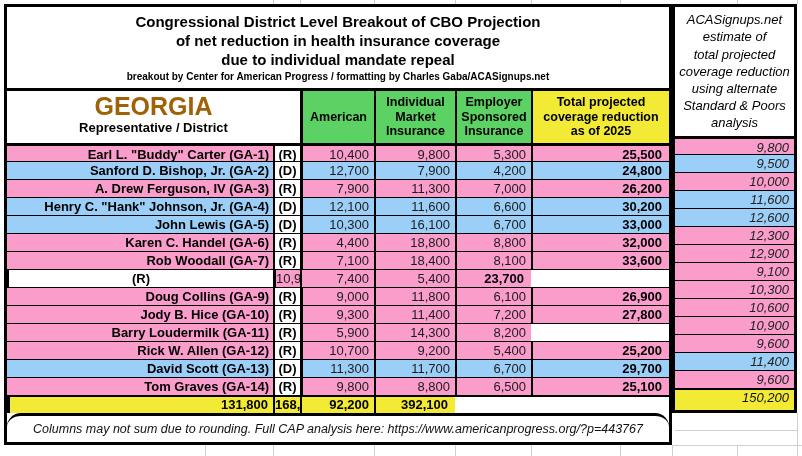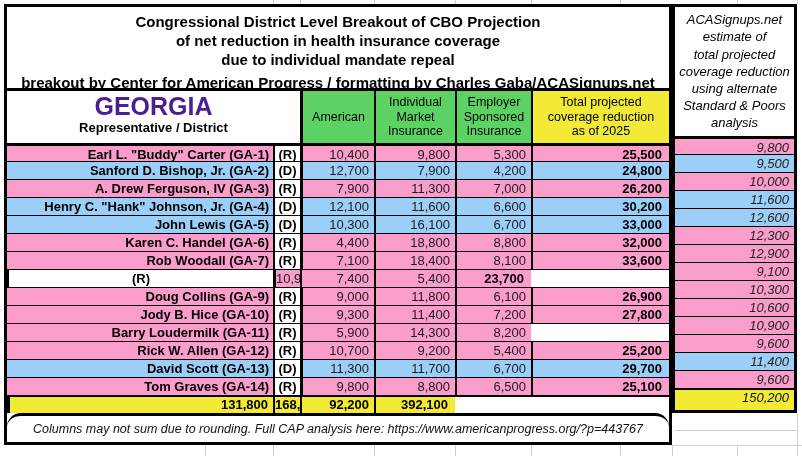--- a/index.html
+++ b/index.html
@@ -12,33 +12,33 @@
   .hline { position:absolute; height:1px; background:#cfcfcf; }
 
   
   .main-table {
     position:absolute; left:4px; top:4px; width:668px; height:441px;
     border:3px solid #000; box-sizing:border-box; background:#fff;
     display:flex; flex-direction:column;
   }
   .title-block { height:81px; box-sizing:border-box; text-align:center; padding-top:5px; }
   .t1 { font-weight:bold; font-size:15px; line-height:19px; color:#000; }
-  .byline { font-weight:bold; font-size:15px; line-height:15px; margin-top:6px; color:#000; }
+  .byline { font-weight:bold; font-size:10px; line-height:15px; margin-top:0; color:#000; }
 
   .row { display:grid; grid-template-columns:266px 27px 74px 81px 76px 1fr; box-sizing:border-box; }
   .cell { box-sizing:border-box; overflow:hidden; }
   .bl2 { border-left:2px solid #000; }
   .bl3 { border-left:3px solid #000; }
 
   .header-row { height:55px; border-top:3px solid #000; }
   .state-cell { grid-column:1 / 3; text-align:center; padding-top:1px; background:#fff; }
-  .state-name { font-size:25px; font-weight:bold; line-height:28px; color:#4c1d95; }
+  .state-name { font-size:25px; font-weight:bold; line-height:28px; color:#a16207; }
   .state-sub { font-size:13px; font-weight:bold; color:#000; }
   .col-head {
-    font-weight:normal; font-size:12.5px; line-height:14.5px; text-align:center;
+    font-weight:bold; font-size:12.5px; line-height:14.5px; text-align:center;
     display:flex; align-items:center; justify-content:center; color:#000;
   }
   .pre { white-space:pre-line; }
   .green { background:var(--green); }
   .yellow { background:var(--yellow); }
 
   .data-row { height:18px; border-top:1px solid #000; }
   #rows-container .data-row:first-child { border-top:3px solid #000; }
   .data-row .cell { line-height:17px; font-size:13px; }
   .name { font-weight:bold; text-align:right; padding-right:4px; color:#000; }

